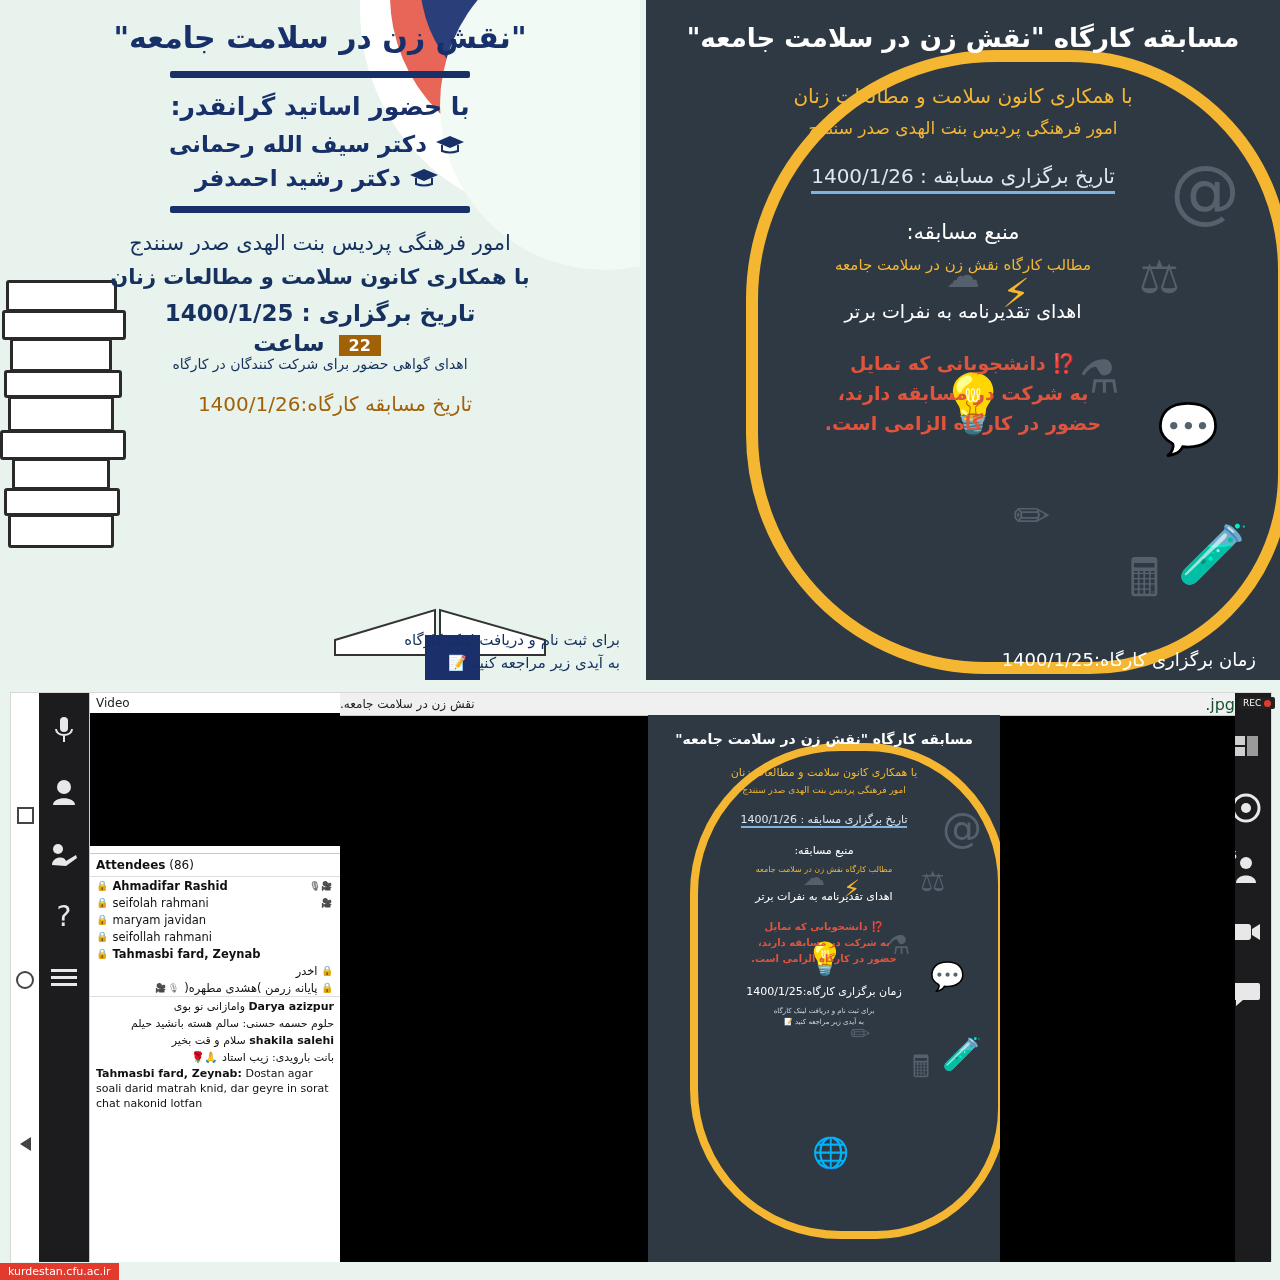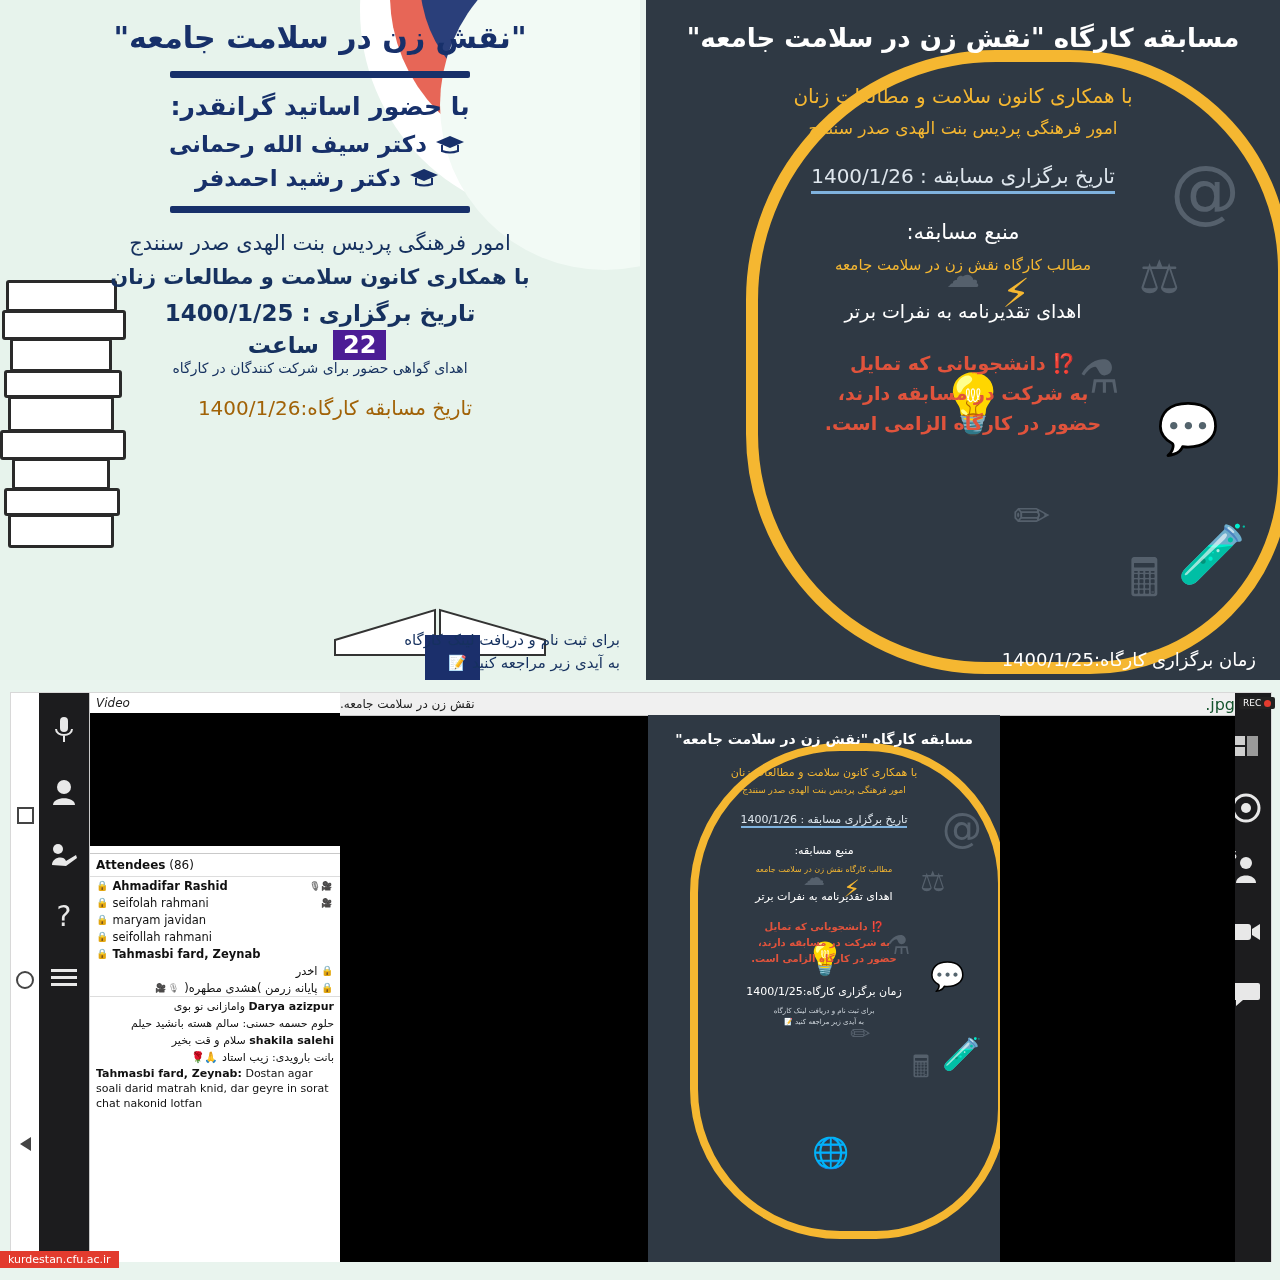--- a/index.html
+++ b/index.html
@@ -37,22 +37,22 @@
     padding:0 26px;line-height:1.3;
   }
   .pl-rule{width:300px;height:7px;background:#17306a;margin:14px auto 14px;border-radius:2px;}
   .pl-sub{color:#17306a;font-size:25px;font-weight:bold;direction:rtl;margin-bottom:10px;}
   .pl-name{color:#17306a;font-size:23px;font-weight:bold;direction:rtl;margin:6px 0;}
   .cap-icon{display:inline-block;margin-right:6px;vertical-align:middle;}
   .pl-body{color:#16315f;font-size:21px;direction:rtl;line-height:1.6;padding:0 22px;}
   .pl-date{color:#16315f;font-size:23px;font-weight:bold;direction:rtl;margin-top:6px;}
   .pl-hour{color:#16315f;font-size:23px;font-weight:bold;direction:rtl;margin-top:4px;}
   .hour-box{
-    display:inline-block;background:#4c1d95;color:#fff;padding:1px 10px;
-    border-radius:0;margin:0 6px;font-size:24px;
+    display:inline-block;background:#a16207;color:#fff;padding:1px 10px;
+    border-radius:0;margin:0 6px;font-size:16px;
   }
   .pl-cert{color:#16315f;font-size:14px;direction:rtl;margin-top:0;padding:0 14px;}
   .pl-cdate{color:#a16207;font-size:20px;direction:rtl;margin-top:20px;padding-left:30px;text-align:center;}
   .pl-reg{
     position:absolute;bottom:6px;right:20px;direction:rtl;color:#16315f;
     font-size:15px;line-height:1.5;text-align:right;z-index:6;
   }
   .pl-blue-block{
     position:absolute;bottom:0px;right:160px;width:55px;height:45px;background:#1b2f6b;z-index:4;
   }
@@ -143,21 +143,21 @@
   .ss-date{display:inline-block;color:#dfe7ee;font-size:11px;margin-top:18px;border-bottom:2px solid #7fb2de;}
   .ss-src-label{color:#fff;font-size:11px;margin-top:16px;}
   .ss-src{color:#f5b731;font-size:8px;margin-top:8px;}
   .ss-award{color:#fff;font-size:11px;margin-top:16px;}
   .ss-warn{color:#e0533c;font-size:10px;font-weight:bold;margin-top:16px;line-height:1.6;}
   .ss-bottom{color:#fff;font-size:11px;margin-top:18px;}
   .ss-foot{color:#cfd6dd;font-size:7px;margin-top:8px;line-height:1.5;}
   .ss-glyph{position:absolute;color:#55606c;z-index:2;}
 
   .app-right{width:250px;background:#fff;border-left:1px solid #c9c9c9;display:flex;flex-direction:column;}
-  .video-panel{height:160px;background:#fff;border-bottom:1px solid #c9c9c9;font-style:italic;}
+  .video-panel{height:160px;background:#fff;border-bottom:1px solid #c9c9c9;}
   .video-head{font-size:12px;padding:3px 6px;color:#222;direction:ltr;}
   .video-black{height:133px;background:#000;}
   .att-head{
     font-size:12px;padding:4px 6px;color:#111;border-bottom:1px solid #ddd;direction:ltr;
   }
   .att-head b{font-weight:bold;}
   .att-list{flex:0 0 auto;overflow:hidden;}
   .att-row{
     display:flex;align-items:center;gap:4px;font-size:11.5px;color:#111;
     padding:1.5px 6px;direction:ltr;
@@ -177,21 +177,21 @@
   .far-item{height:62px;display:flex;align-items:center;justify-content:center;width:50px;}
   .nav-col{width:28px;background:#fff;display:flex;flex-direction:column;align-items:center;justify-content:space-around;padding:40px 0;}
   .nav-sq{width:13px;height:13px;border:2px solid #444;}
   .nav-ci{width:14px;height:14px;border:2px solid #444;border-radius:50%;}
   .nav-tri{width:0;height:0;border-top:7px solid transparent;border-bottom:7px solid transparent;border-right:11px solid #444;}
 
   .footer{
     position:absolute;left:0;bottom:0;width:1280px;height:18px;background:#e9f4ee;
   }
   .footer-tag{
-    position:absolute;left:0;bottom:12px;background:#e23b2e;color:#fff;font-size:11px;
+    position:absolute;left:0;bottom:0;background:#e23b2e;color:#fff;font-size:11px;
     padding:2px 8px;direction:ltr;
   }
 </style>
 </head>
 <body>
 
 <div class="page">
 
   <div class="poster-left">
     <div class="pl-corner"></div>

